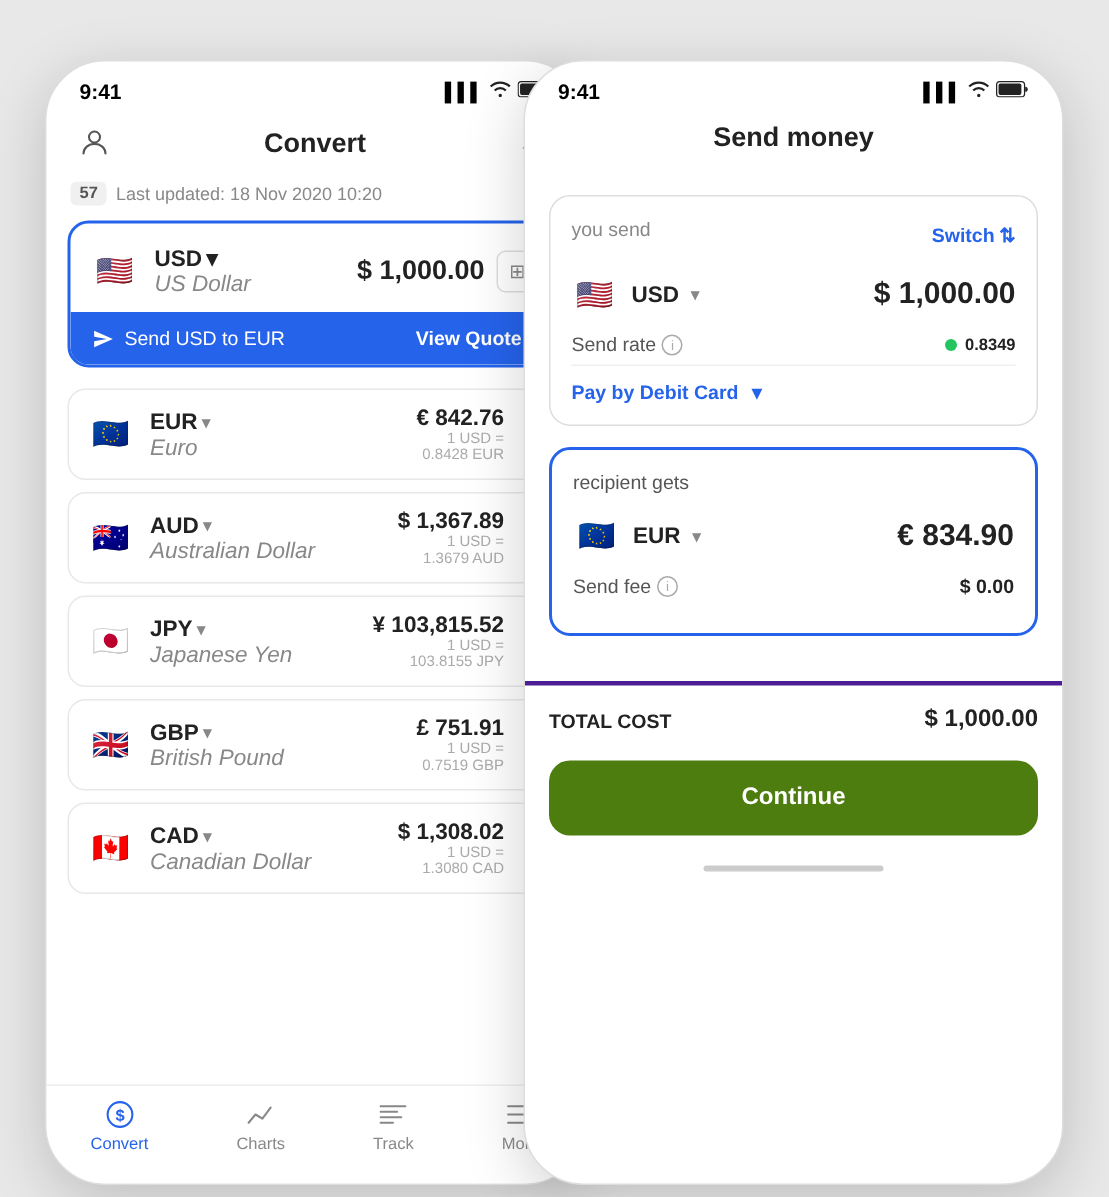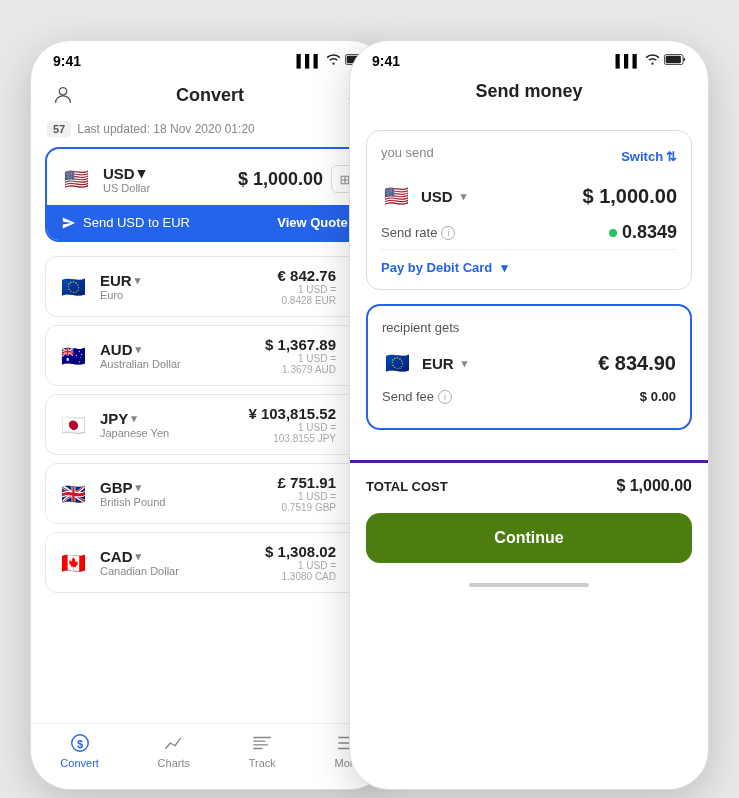--- a/index.html
+++ b/index.html
@@ -122,22 +122,23 @@
       display: flex; align-items: center; justify-content: center;
       font-size: 20px;
     }
     .currency-name-block .code {
       font-size: 15px;
       font-weight: 700;
       color: #222;
       display: flex; align-items: center; gap: 3px;
     }
     .currency-name-block .name {
-      font-size: 11px;
+      font-size: 15px;
       color: #888;
+      font-style: italic;
     }
     .amount-block {
       display: flex; align-items: center; gap: 8px;
     }
     .amount-block .amount {
       font-size: 18px;
       font-weight: 700;
       color: #222;
     }
     .calc-icon {
@@ -288,21 +289,21 @@
       justify-content: space-between;
       padding: 10px 0 6px;
       border-bottom: 1px solid #f0f0f0;
     }
     .rate-label {
       display: flex; align-items: center; gap: 4px;
       font-size: 13px; color: #555;
     }
     .rate-value {
       display: flex; align-items: center; gap: 5px;
-      font-size: 18px; font-weight: 600; color: #222;
+      font-size: 11px; font-weight: 600; color: #222;
     }
     .green-dot {
       width: 8px; height: 8px;
       background: #22c55e;
       border-radius: 50%;
     }
     .pay-row {
       display: flex; align-items: center; gap: 5px;
       padding: 10px 0 0;
       font-size: 13px; color: #2563eb; font-weight: 600;
@@ -402,21 +403,21 @@
               <path d="M12 2a7 7 0 00-7 7v5l-2 3h18l-2-3V9a7 7 0 00-7-7z" stroke="#555" stroke-width="1.5"></path>
               <path d="M10 20a2 2 0 004 0" stroke="#555" stroke-width="1.5"></path>
             </svg>
         </div>
       </div>
 
       <div class="content">
 
         <div class="last-updated">
           <span class="update-badge">57</span>
-          <span>Last updated: 18 Nov 2020 01:20</span>
+          <span>Last updated: 18 Nov 2020 10:20</span>
         </div>
 
         <div class="main-card">
           <div class="main-card-top">
             <div class="currency-info">
               <div class="flag">🇺🇸</div>
               <div class="currency-name-block">
                 <div class="code">
                   <span>USD</span>
                   <span>▾</span>

